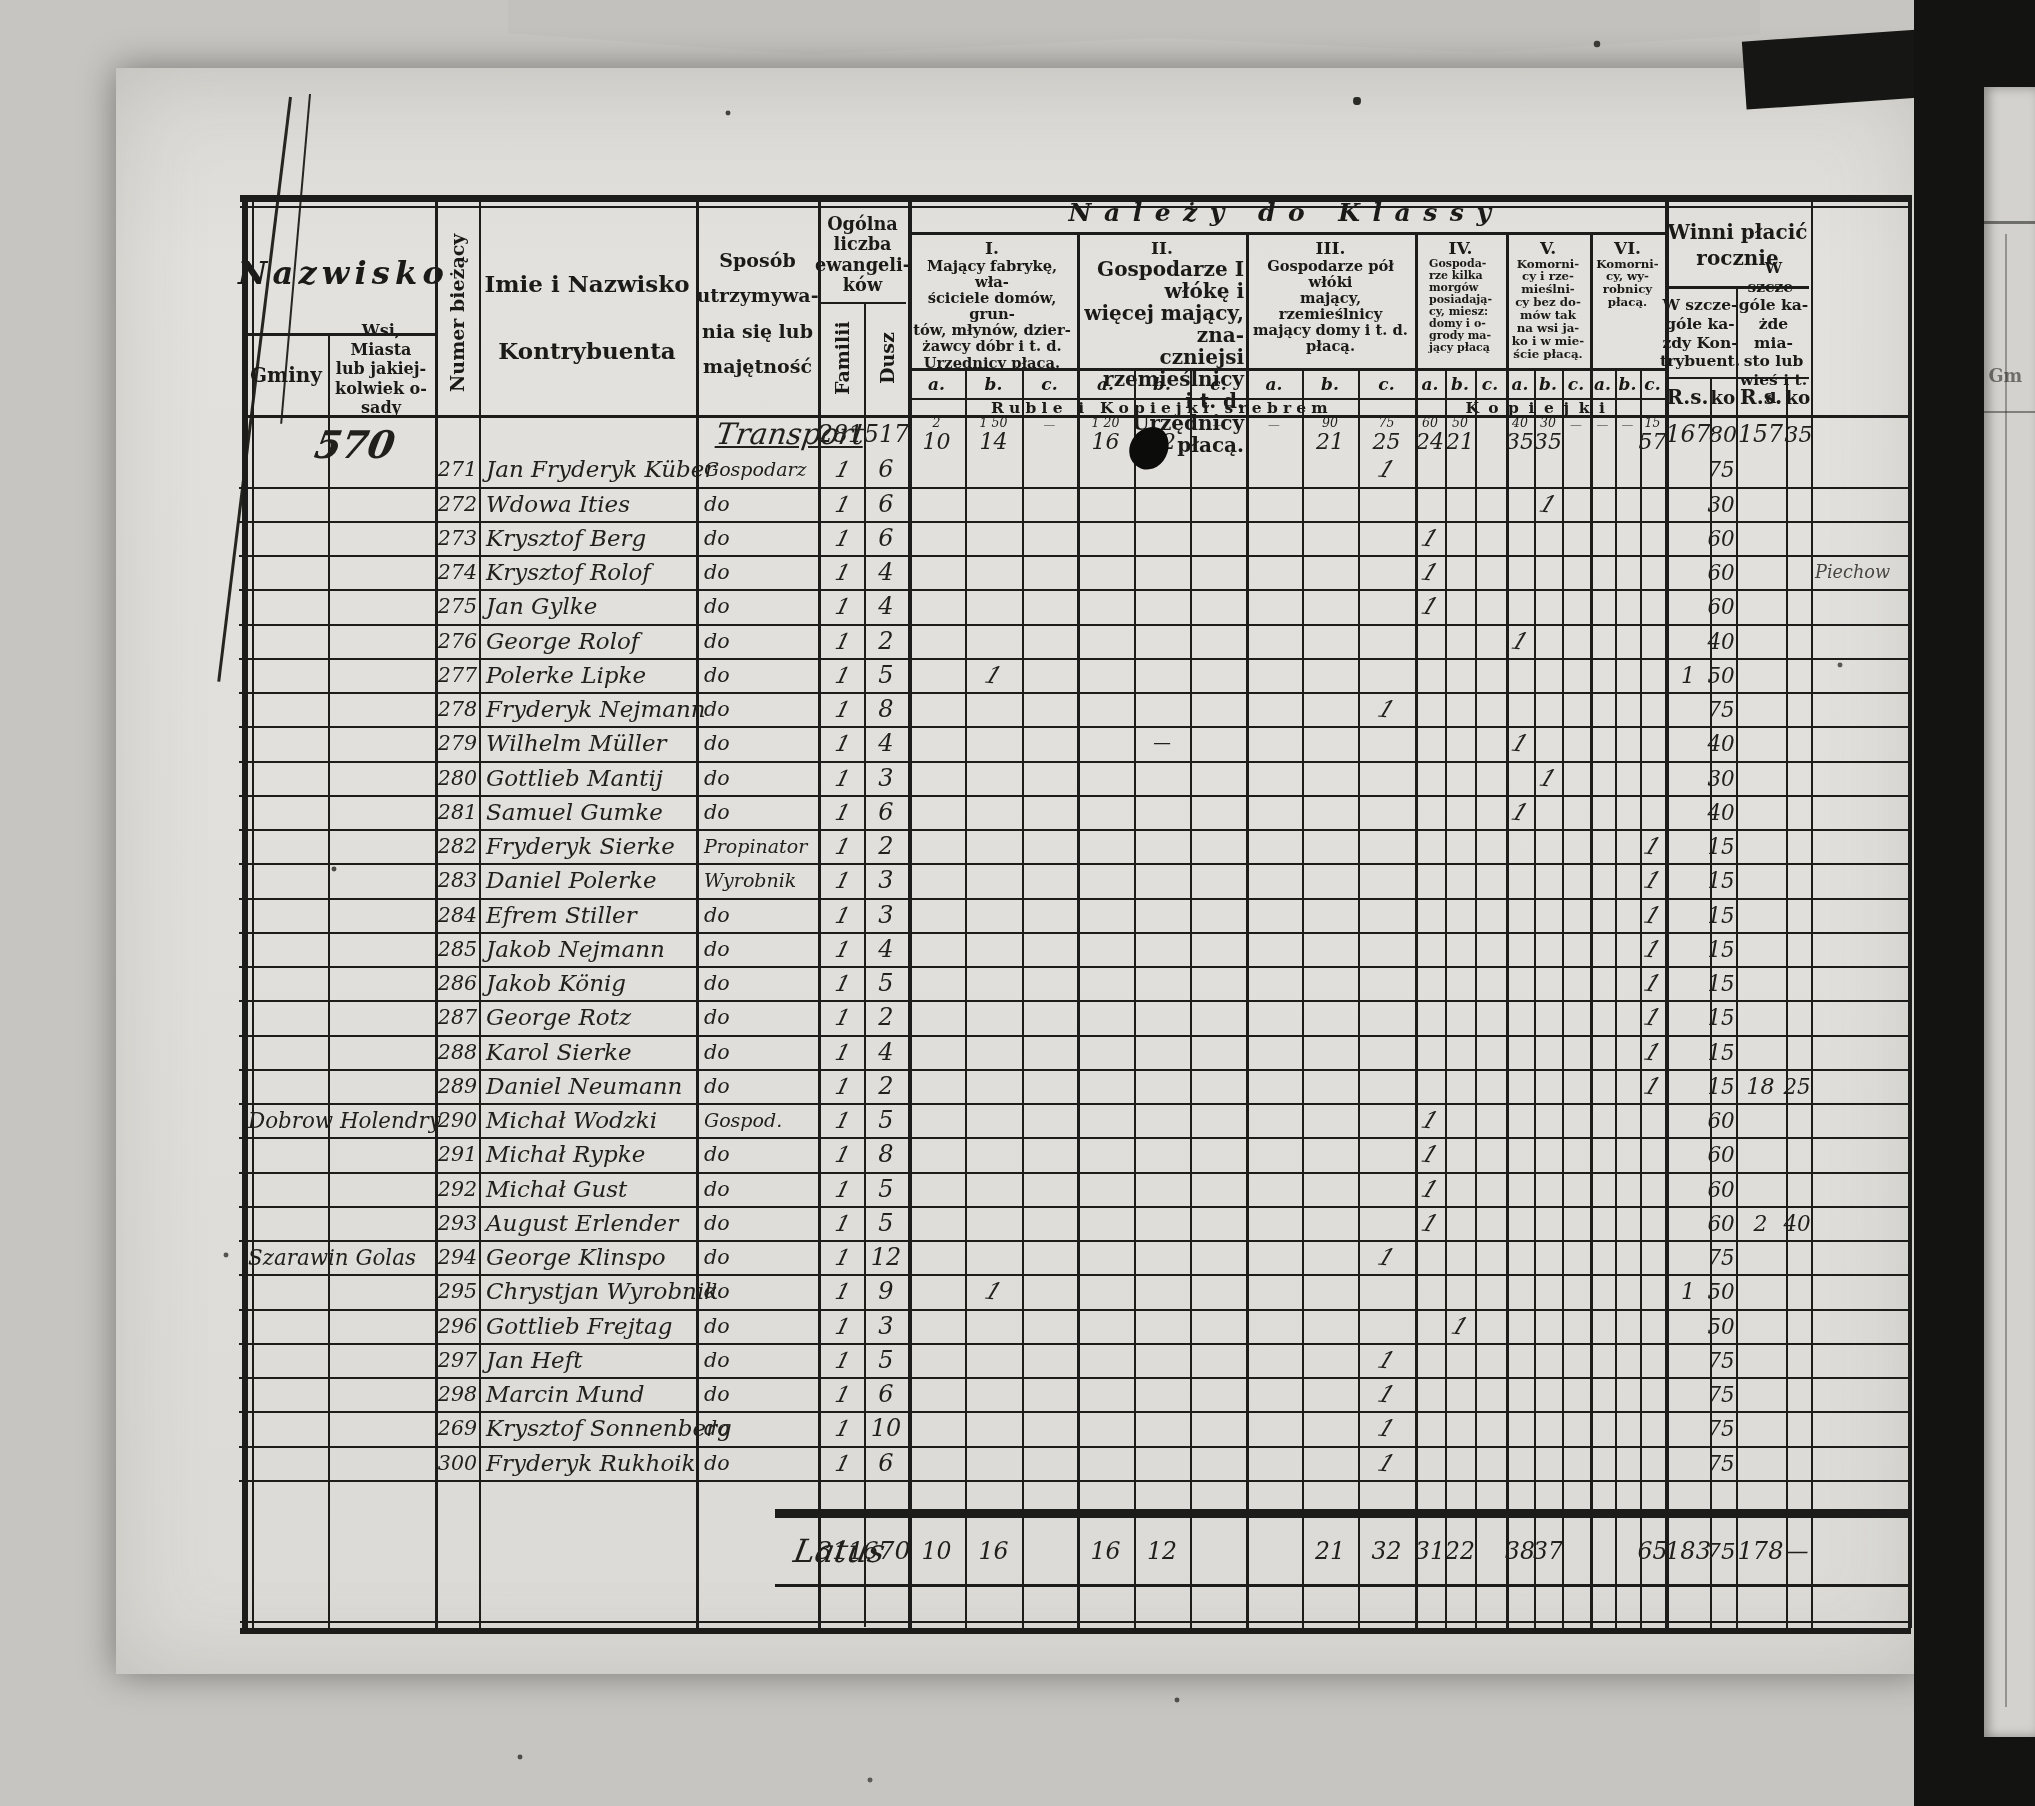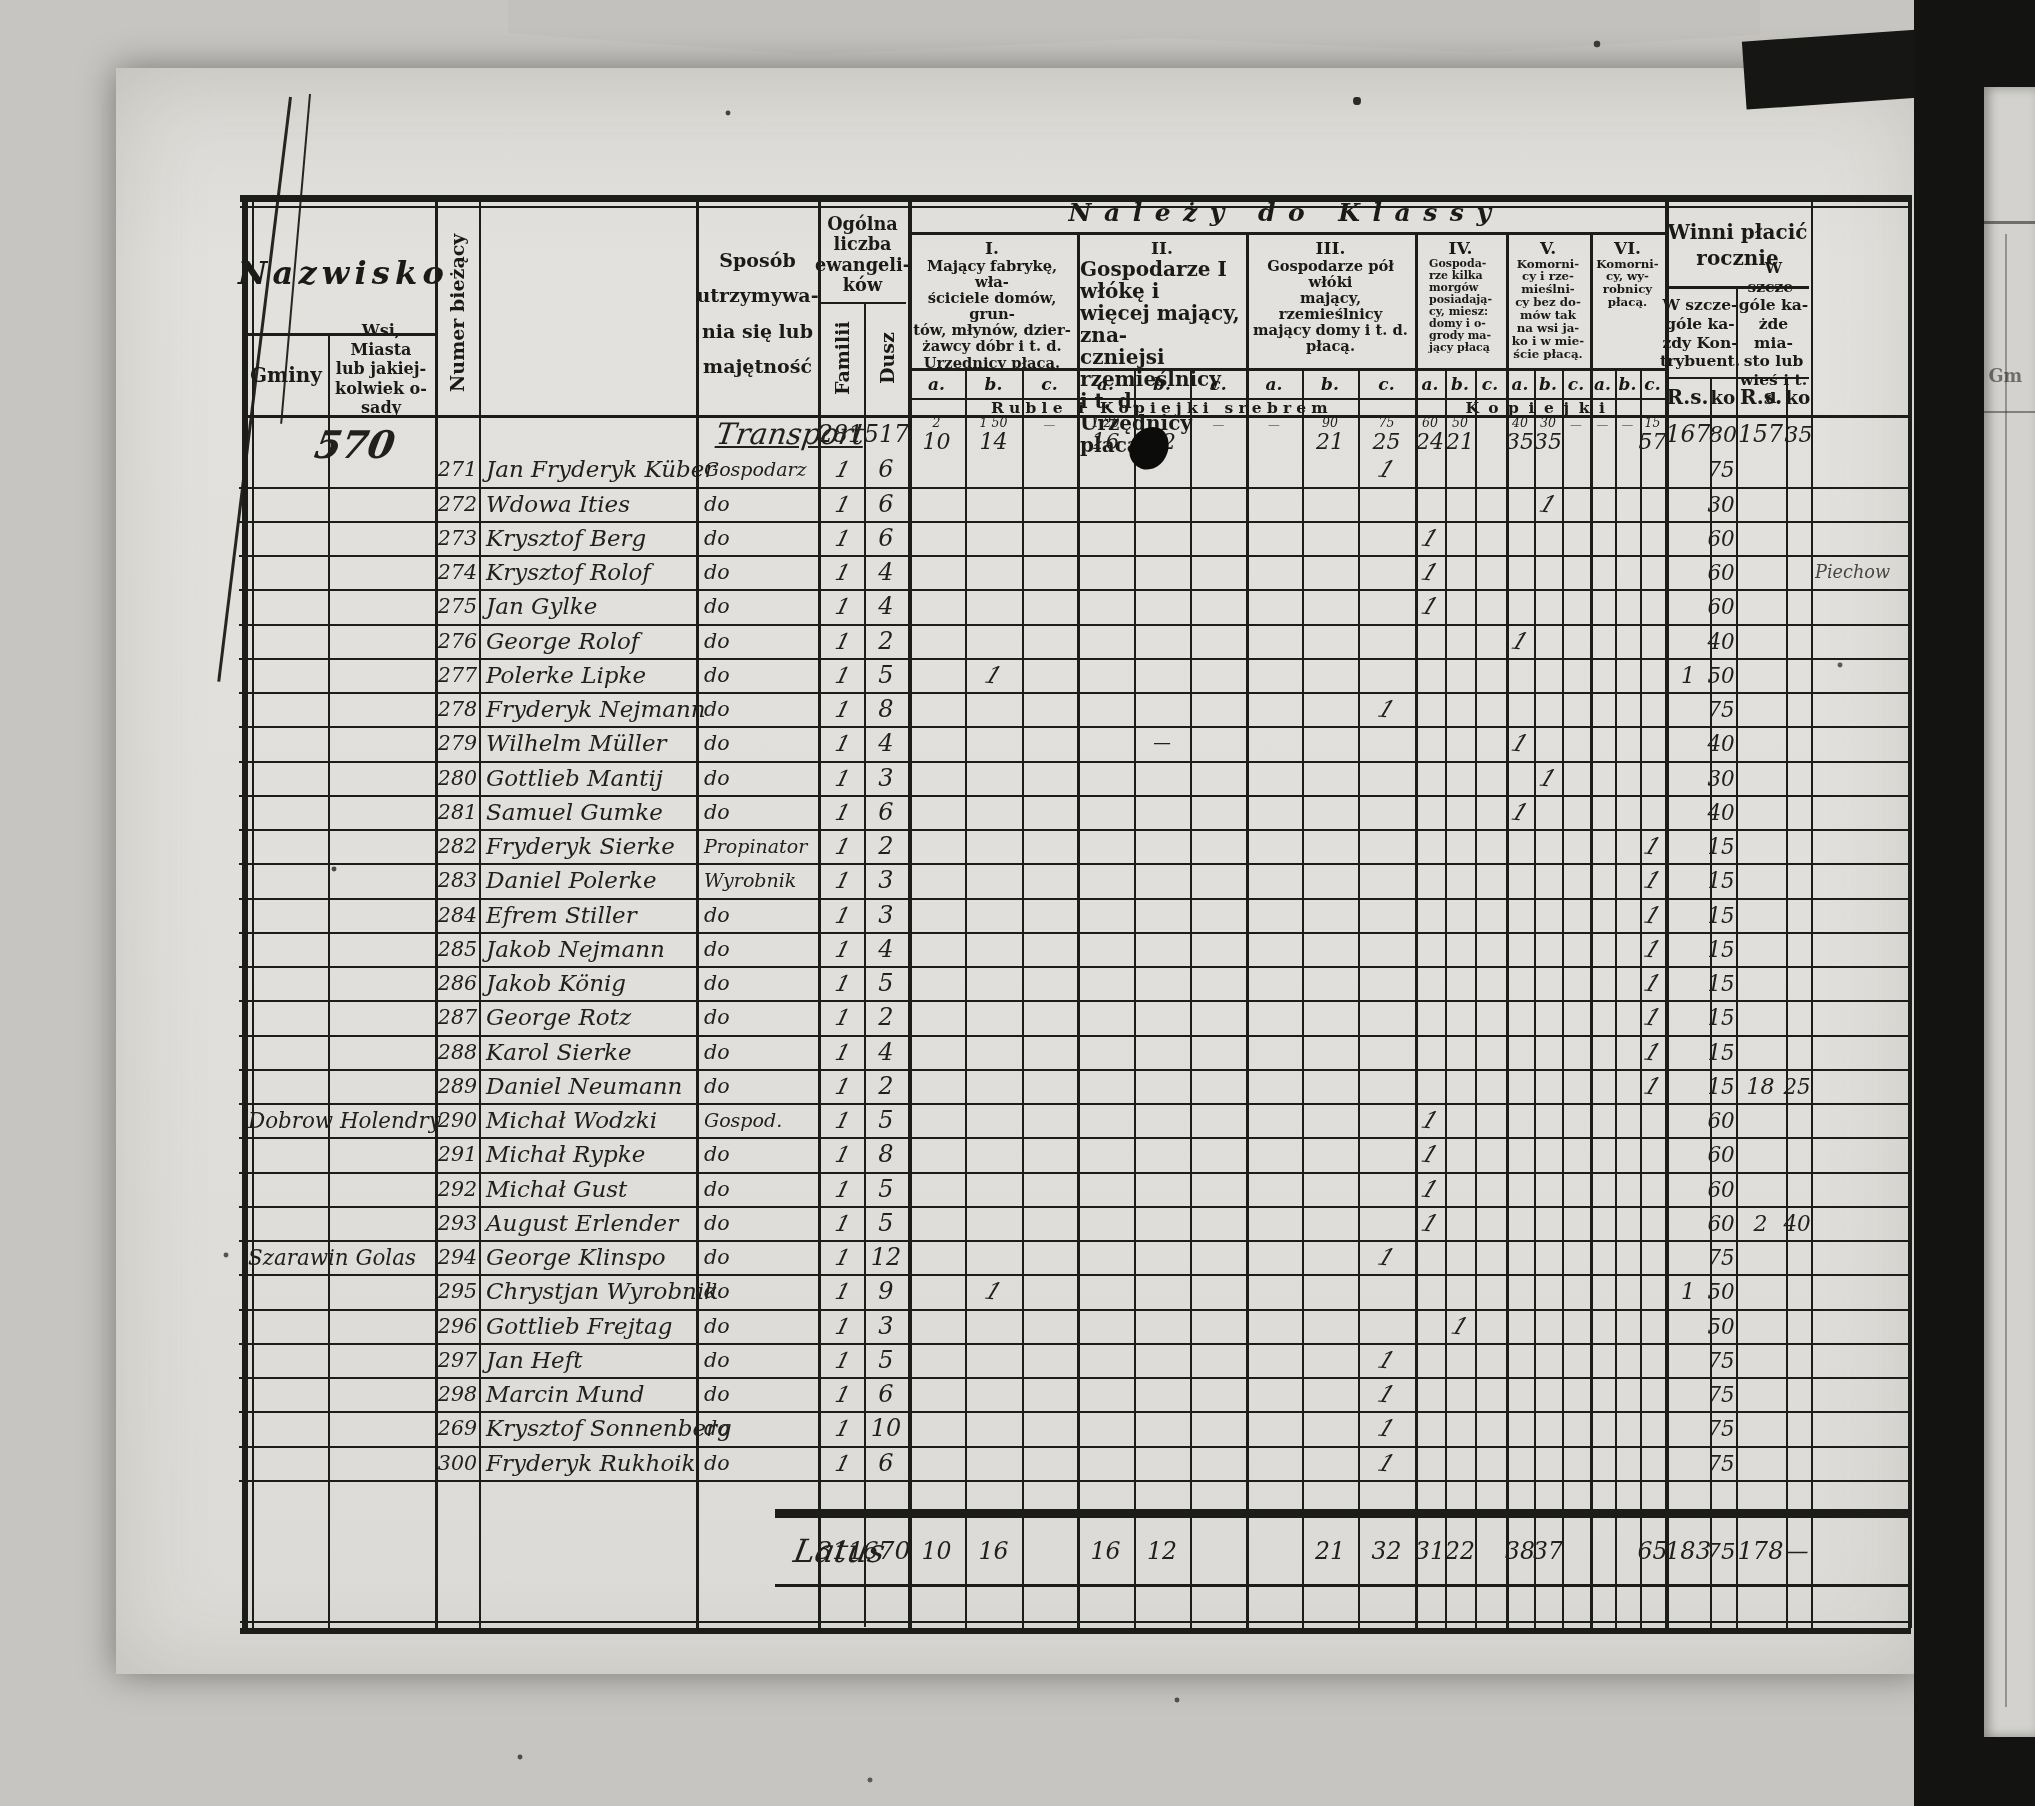--- a/index.html
+++ b/index.html
@@ -57,20 +57,22 @@
 
   <div class="hw hw-c" data-interactable="false" style="left:318px;top:421px;width:74px;height:47px;font-size:38px;font-weight:bold;transform:skewX(-10deg);">570</div>
 
   <div class="ph ital" data-interactable="false" style="left:254px;top:221px;width:179px;height:103px;font-size:32px;letter-spacing:5.2px;">Nazwisko</div>
   <div class="ph" data-interactable="false" style="left:245px;top:335px;width:82px;height:80px;font-size:20px;">Gminy</div>
   <div class="ph pre" data-interactable="false" style="left:329px;top:323px;width:104px;height:92px;font-size:16px;line-height:1.2;">Wsi, Miasta
 lub jakiej-
 kolwiek o-
 sady</div>
   <div class="ph vert" data-interactable="false" style="left:436px;top:210px;width:41px;height:205px;font-size:19px;">Numer bieżący</div>
+  <div class="ph pre" data-interactable="false" style="left:480px;top:221px;width:214px;height:194px;font-size:23px;line-height:2.9;">Imie i Nazwisko
+Kontrybuenta</div>
   <div class="ph pre" data-interactable="false" style="left:698px;top:212px;width:119px;height:203px;font-size:19px;line-height:1.85;">Sposób
 utrzymywa-
 nia się lub
 majętność</div>
   <div class="ph pre" data-interactable="false" style="left:819px;top:208px;width:87px;height:93px;font-size:17.7px;line-height:1.15;">Ogólna
 liczba
 ewangeli-
 ków</div>
   <div class="ph vert" data-interactable="false" style="left:819px;top:303px;width:45px;height:110px;font-size:19px;">Familii</div>
   <div class="ph vert" data-interactable="false" style="left:866px;top:303px;width:41px;height:110px;font-size:19px;">Dusz</div>
@@ -130,21 +132,21 @@
 tów, młynów, dzier-
 żawcy dóbr i t. d.
 Urzędnicy płacą.</div>
       </div>
       <div class="abs" data-interactable="false" style="position: absolute; left: 908px; top: 371px; width: 57px; height: 26.5px; display: flex; align-items: center; justify-content: center; font-style: italic; font-weight: bold; font-size: 17px;">a.</div>
       <div class="abs" data-interactable="false" style="position: absolute; left: 965px; top: 371px; width: 57px; height: 26.5px; display: flex; align-items: center; justify-content: center; font-style: italic; font-weight: bold; font-size: 17px;">b.</div>
       <div class="abs" data-interactable="false" style="position: absolute; left: 1022px; top: 371px; width: 55px; height: 26.5px; display: flex; align-items: center; justify-content: center; font-style: italic; font-weight: bold; font-size: 17px;">c.</div>
       <div class="abs" data-interactable="false" style="position: absolute; left: 1077px; top: 234px; width: 2.9px; height: 1394px; background: rgb(28, 28, 26);"></div>
       <div class="abs" data-interactable="false" style="position: absolute; left: 1134px; top: 371px; width: 1.5px; height: 1257px; background: rgb(28, 28, 26);"></div>
       <div class="abs" data-interactable="false" style="position: absolute; left: 1190px; top: 371px; width: 1.5px; height: 1257px; background: rgb(28, 28, 26);"></div>
-      <div class="abs" data-interactable="false" style="position: absolute; left: 1080px; top: 236px; width: 164px; height: 95px; display: flex; flex-direction: column; align-items: center; justify-content: flex-start; text-align: left; font-weight: bold; color: rgb(26, 26, 24);">
+      <div class="abs" data-interactable="false" style="position: absolute; left: 1080px; top: 236px; width: 164px; height: 95px; display: flex; flex-direction: column; align-items: center; justify-content: flex-start; text-align: right; font-weight: bold; color: rgb(26, 26, 24);">
         <div data-interactable="false" style="font-size: 17px; margin-top: 1.5px;">II.</div>
         <div data-interactable="false" style="white-space: pre-line; font-size: 20px; line-height: 1.1;">Gospodarze I włókę i
 więcej mający, zna-
 czniejsi rzemieślnicy
 i t. d. Urzędnicy
 płacą.</div>
       </div>
       <div class="abs" data-interactable="false" style="position: absolute; left: 1077px; top: 371px; width: 57px; height: 26.5px; display: flex; align-items: center; justify-content: center; font-style: italic; font-weight: bold; font-size: 17px;">a.</div>
       <div class="abs" data-interactable="false" style="position: absolute; left: 1134px; top: 371px; width: 56px; height: 26.5px; display: flex; align-items: center; justify-content: center; font-style: italic; font-weight: bold; font-size: 17px;">b.</div>
       <div class="abs" data-interactable="false" style="position: absolute; left: 1190px; top: 371px; width: 57px; height: 26.5px; display: flex; align-items: center; justify-content: center; font-style: italic; font-weight: bold; font-size: 17px;">c.</div>

